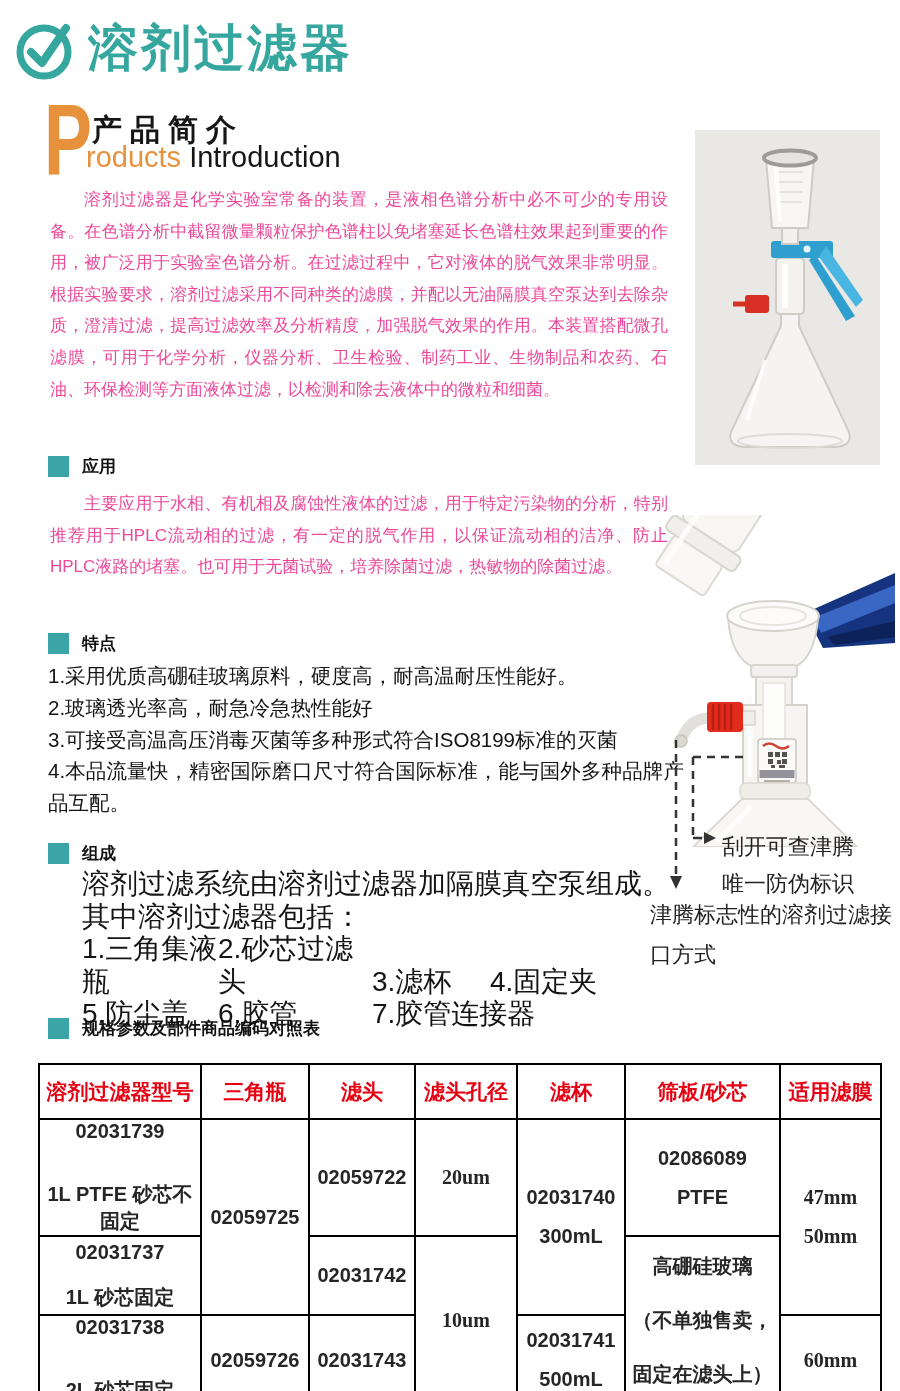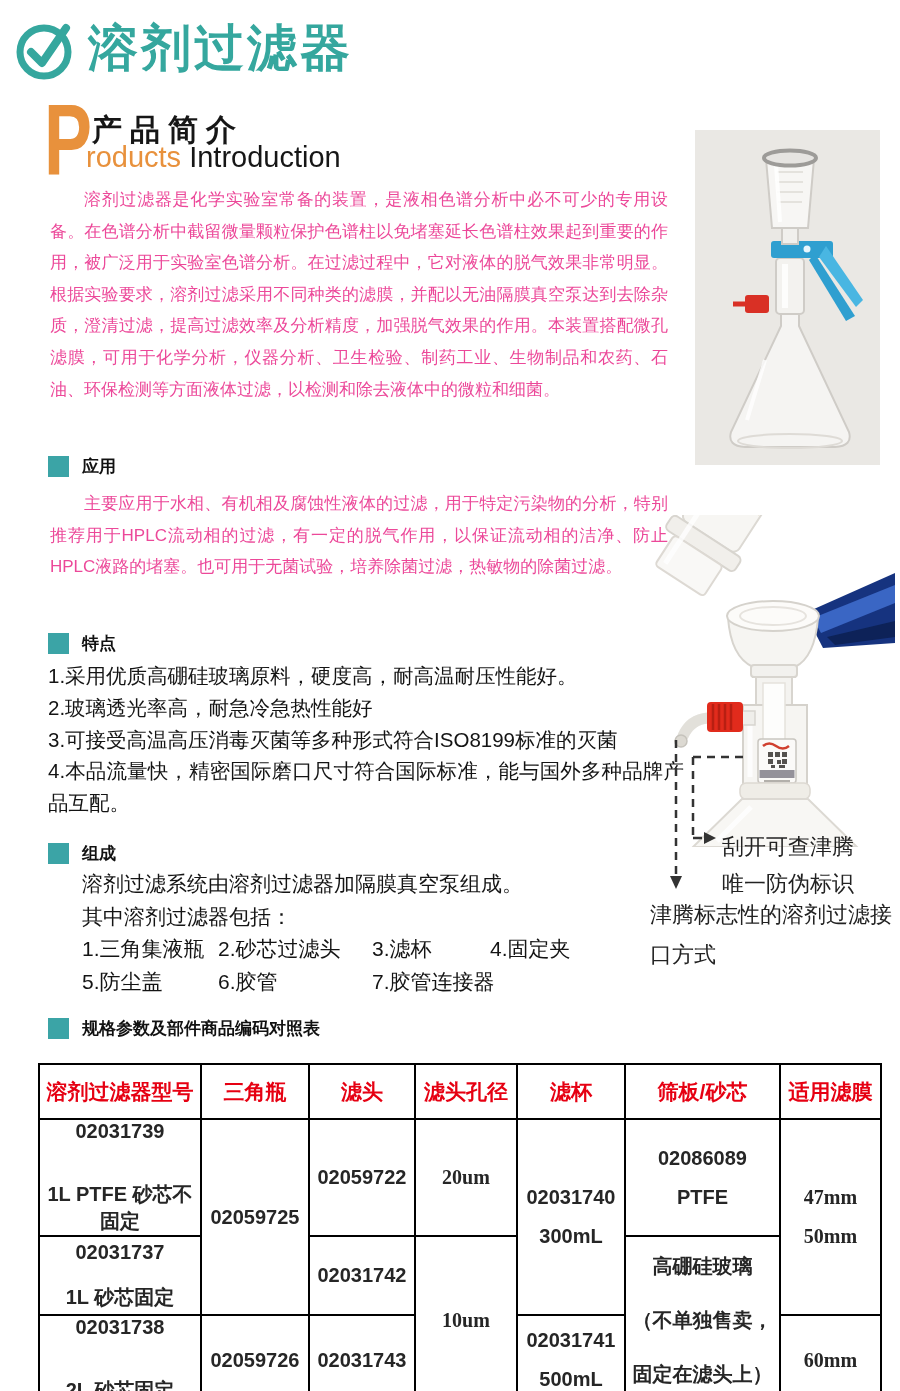--- a/index.html
+++ b/index.html
@@ -42,21 +42,21 @@
   .sec .t  { font-size:17px; font-weight:bold; color:#111; }
   .sec-app  { top:455px; }
   .sec-feat { top:632px; }
   .sec-comp { top:842px; }
   .sec-spec { top:1017px; }
 
   .features-list { position:absolute; left:48px; top:660px; width:636px;
     font-size:20.5px; line-height:31.8px; text-align:justify; color:#141414; }
 
   .comp-block { position:absolute; left:82px; top:868px; width:600px;
-    font-size:21px; line-height:32.6px; color:#141414; }
+    font-size:28px; line-height:32.6px; color:#141414; }
   .comp-row span { display:inline-block; }
   .comp-row .c1 { width:136px; } .comp-row .c2 { width:154px; } .comp-row .c3 { width:118px; }
 
   
   .photo-1 { position:absolute; left:695px; top:130px; width:185px; height:335px; }
   .photo-2 { position:absolute; left:655px; top:515px; width:240px; height:332px; }
   .dash-overlay { position:absolute; left:660px; top:728px; width:95px; height:170px; }
 
   .scratch-note { position:absolute; left:722px; top:828px; font-size:22px;
     line-height:37px; color:#222; }

